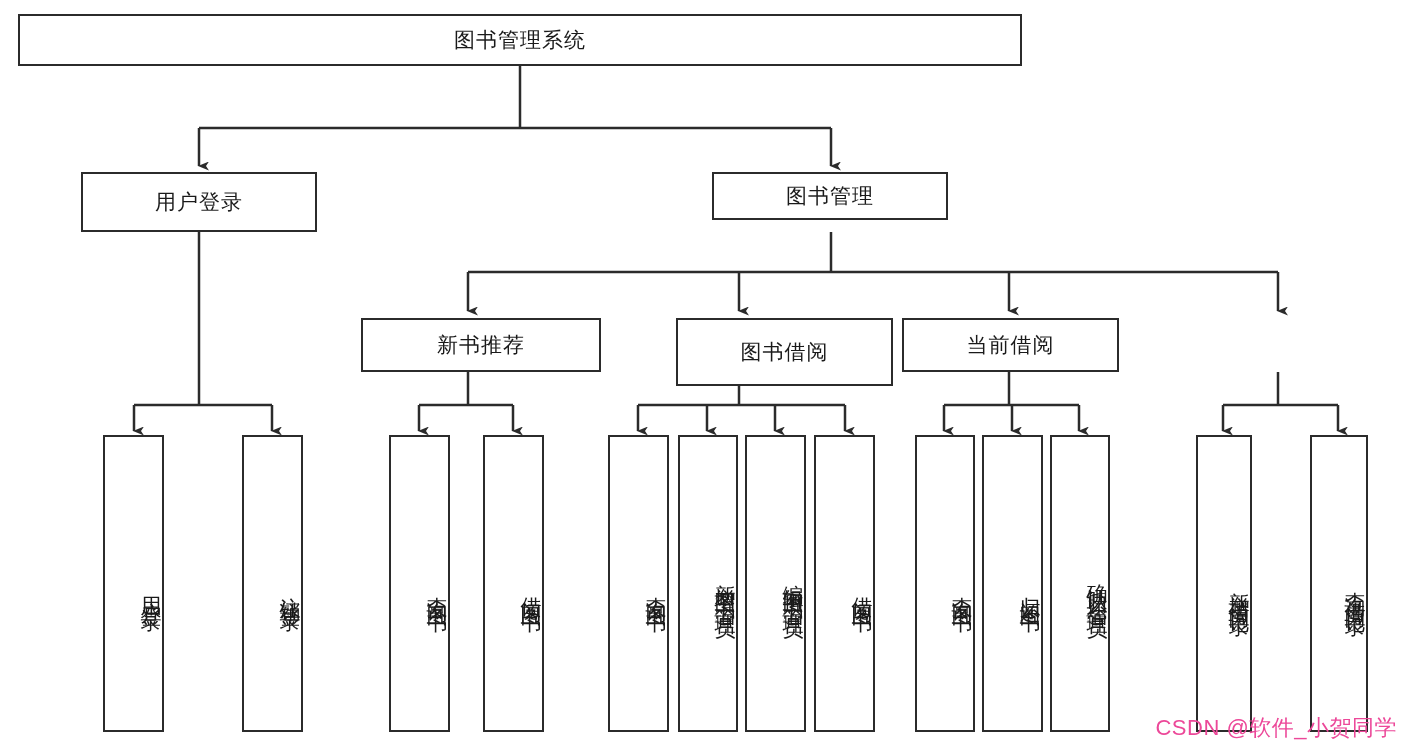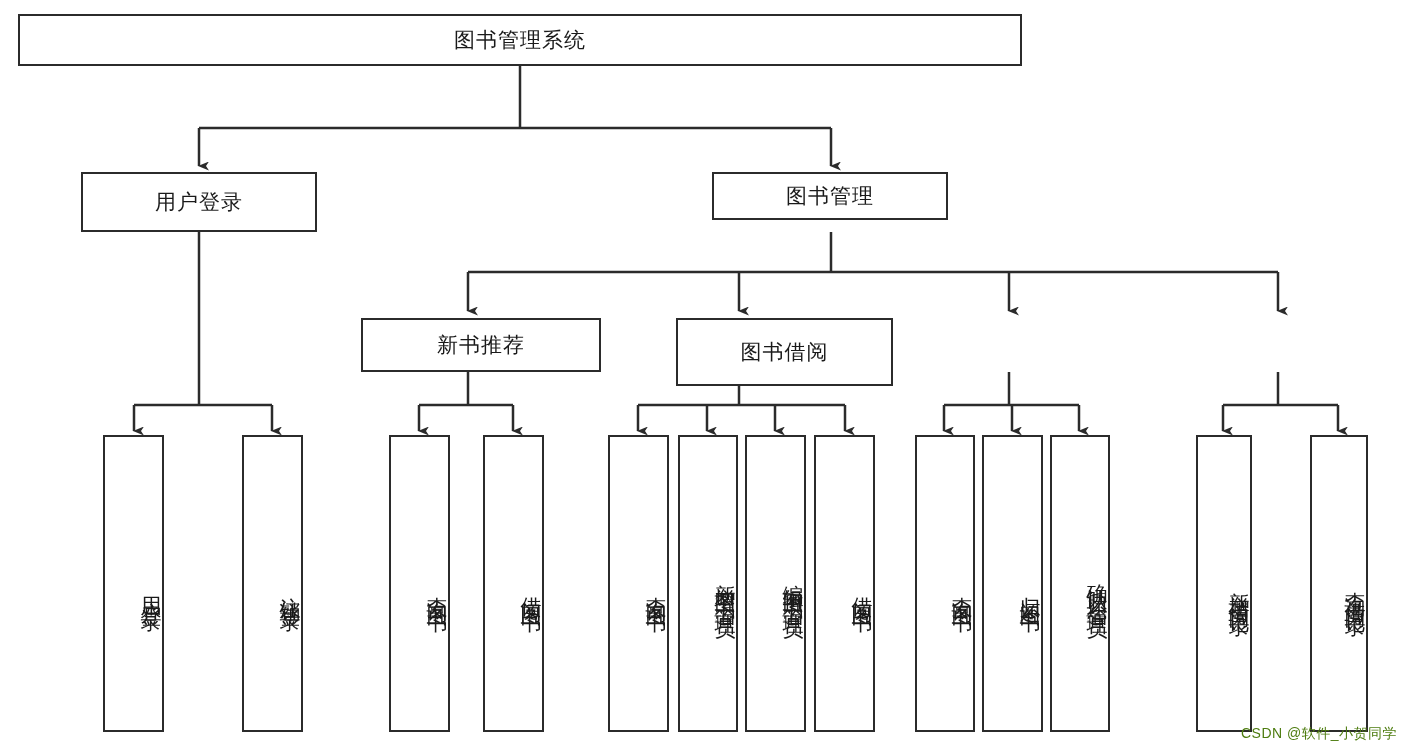--- a/index.html
+++ b/index.html
@@ -61,22 +61,22 @@
   .node-v .vlabel {
     writing-mode: vertical-rl;
     text-orientation: upright;
     display: block;
     text-align: center;
   }
   .watermark {
     position: absolute;
     right: 8px;
     bottom: 4px;
-    font-size: 14px;
-    color: #4d7c0f;
+    font-size: 22px;
+    color: #ec4899;
     letter-spacing: 0.5px;
     white-space: nowrap;
     z-index: 5;
     font-family: "Liberation Sans", "DejaVu Sans", sans-serif;
   }
 </style>
 </head>
 <body>
 
 <div id="diagram-root">
@@ -142,20 +142,23 @@
   <div class="node node-h" style="left:712px; top:172px; width:236px; height:48px;">
     <span>图书管理</span>
   </div>
 
   <div class="node node-h" style="left:361px; top:318px; width:240px; height:54px;">
     <span>新书推荐</span>
   </div>
   <div class="node node-h" style="left:632px; top:318px; width:217px; height:68px;margin-left:44px;">
     <span>图书借阅</span>
   </div>
+  <div class="node node-h" style="left:902px; top:318px; width:217px; height:54px;">
+    <span>当前借阅</span>
+  </div>
 
   <div class="node node-v" style="left:103px; top:435px; width:61px; height:297px;">
     <span class="vlabel">用户登录</span>
   </div>
   <div class="node node-v" style="left:242px; top:435px; width:61px; height:297px;">
     <span class="vlabel">注销登录</span>
   </div>
 
   <div class="node node-v" style="left:389px; top:435px; width:61px; height:297px;">
     <span class="vlabel">查询图书</span>

